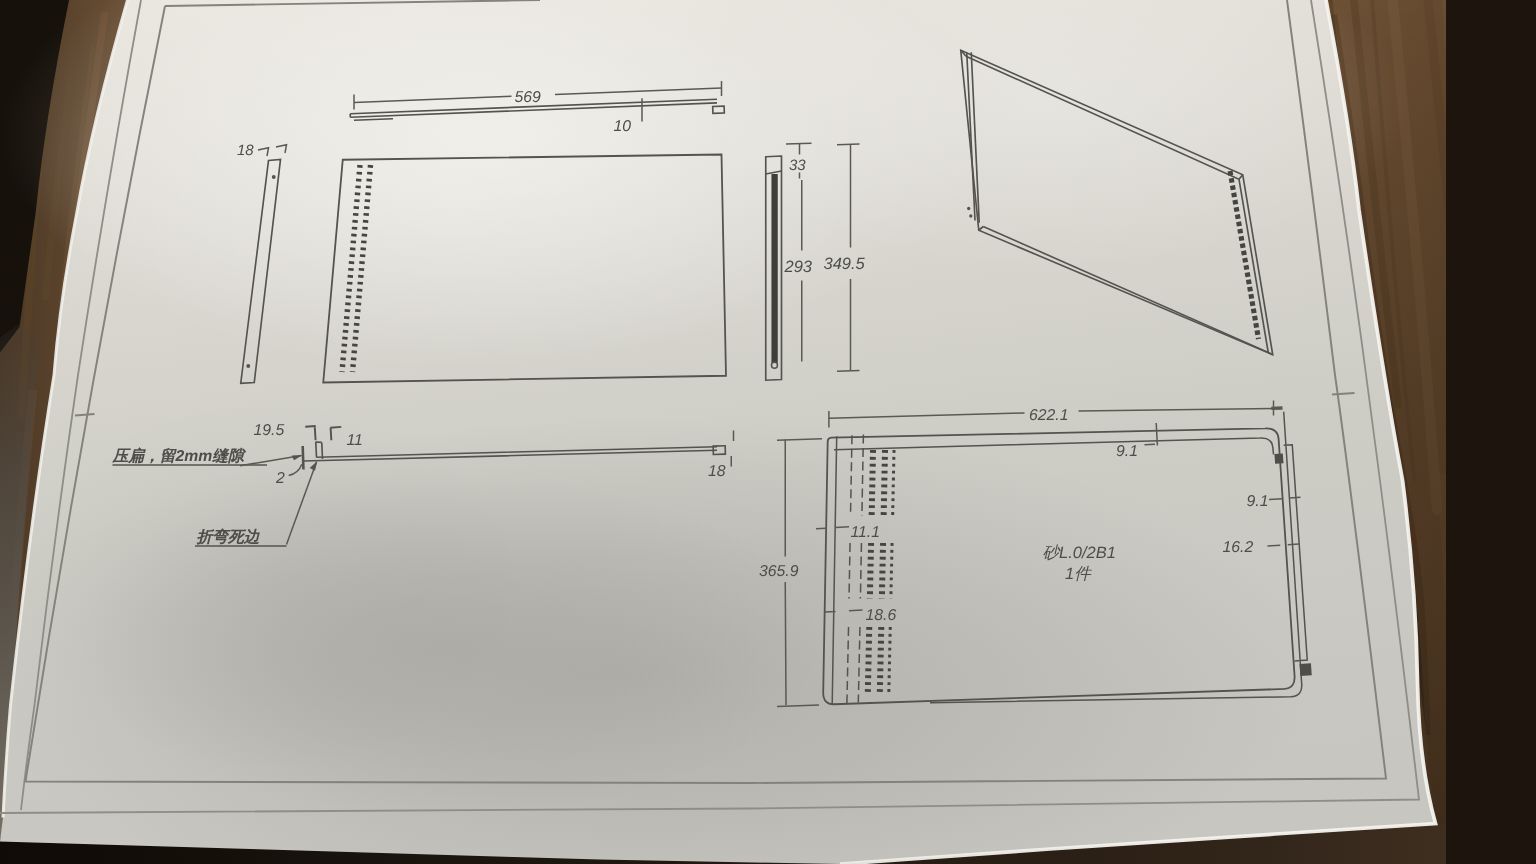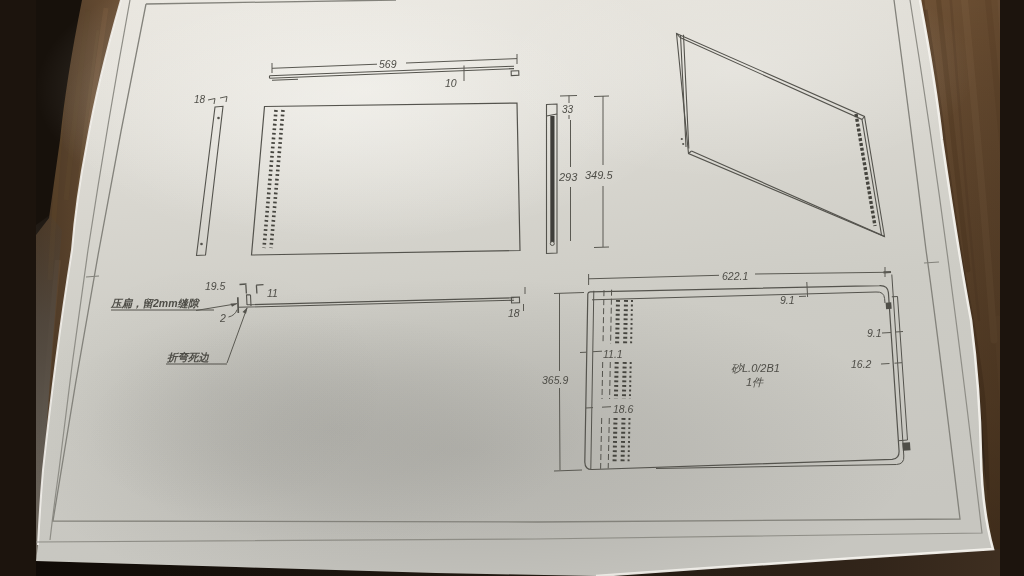--- a/index.html
+++ b/index.html
@@ -1,16 +1,16 @@
 <!DOCTYPE html>
 <html><head>
 <meta charset="utf-8">
 <style>
 html,body{margin:0;padding:0;background:#1c140d;}
-#stage{width:964px;height:576px;position:relative;overflow:hidden;font-family:"Liberation Sans",sans-serif;padding-left:36px;}
+#stage{width:964px;height:576px;position:relative;overflow:hidden;font-family:"Liberation Sans",sans-serif;}
 #stage svg{filter:blur(0.45px);}
 text{font-family:"Liberation Sans",sans-serif;fill:#4e4d47;}
 </style>
 </head>
 <body>
 <div id="stage">
 <svg width="1024" height="576" viewBox="0 0 1024 576">
 <defs>
 <linearGradient id="paperg" x1="0" y1="0" x2="0.18" y2="1">
 <stop offset="0" stop-color="#eae7e0"></stop>

